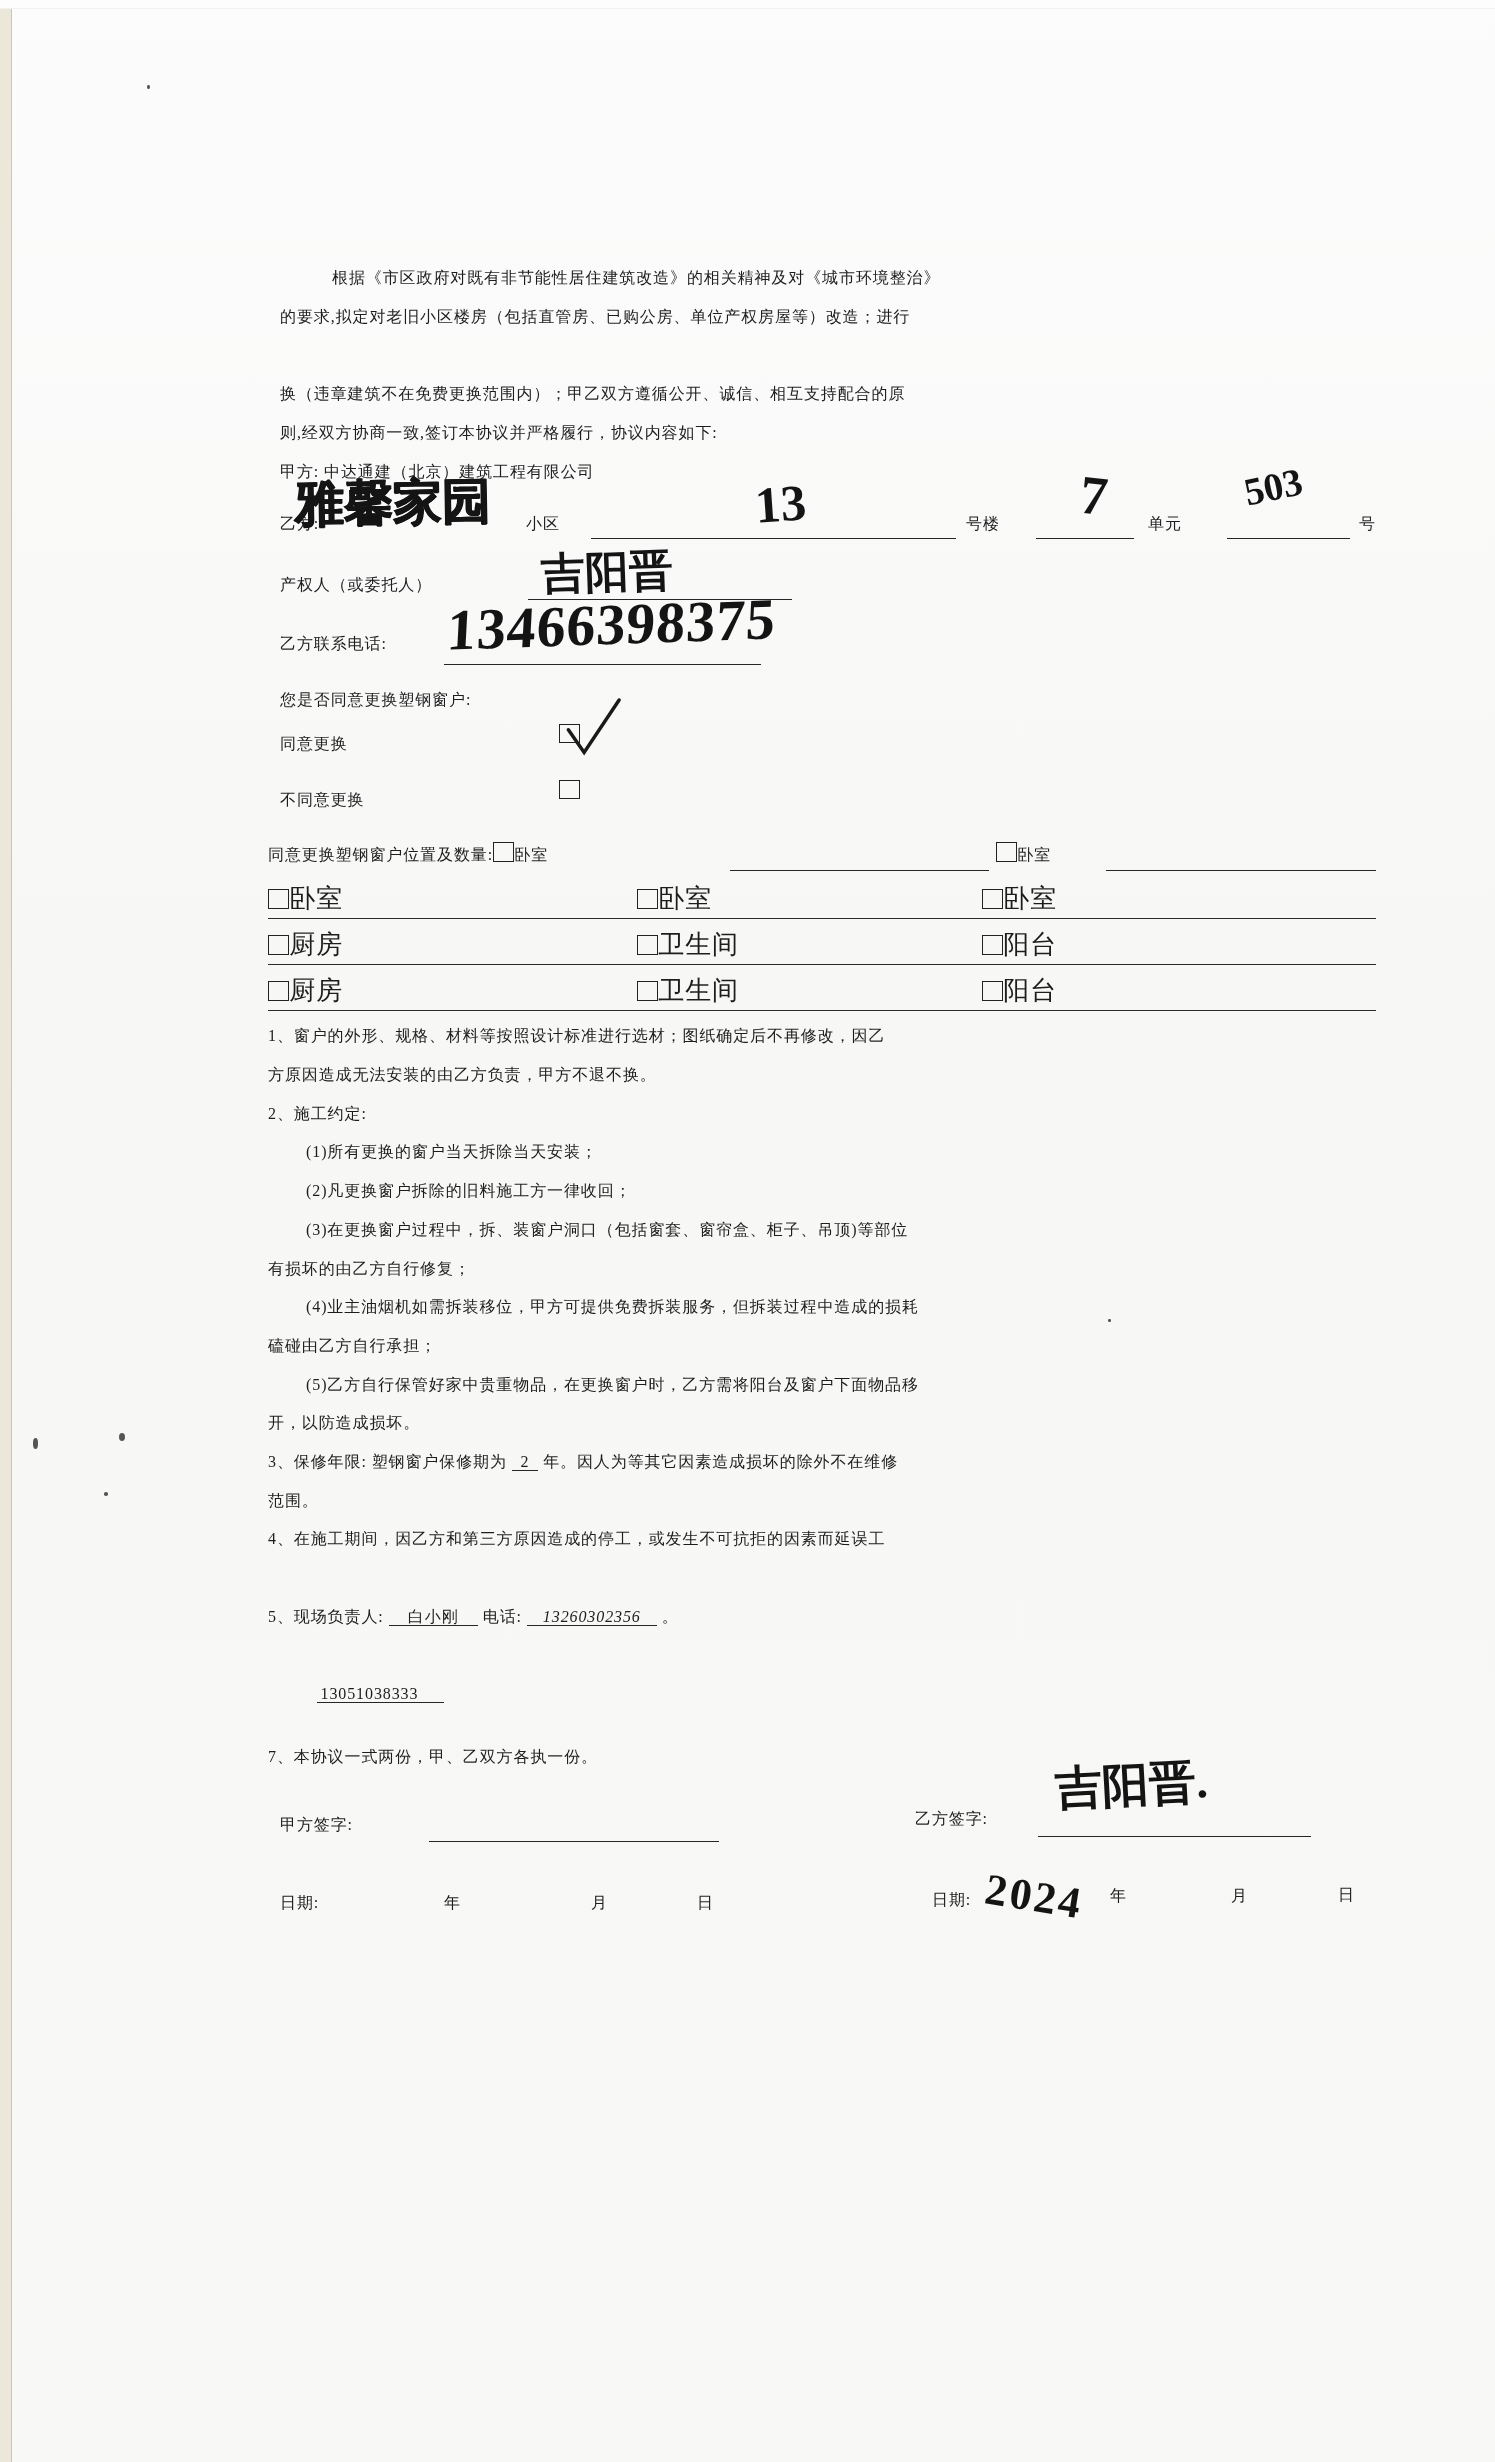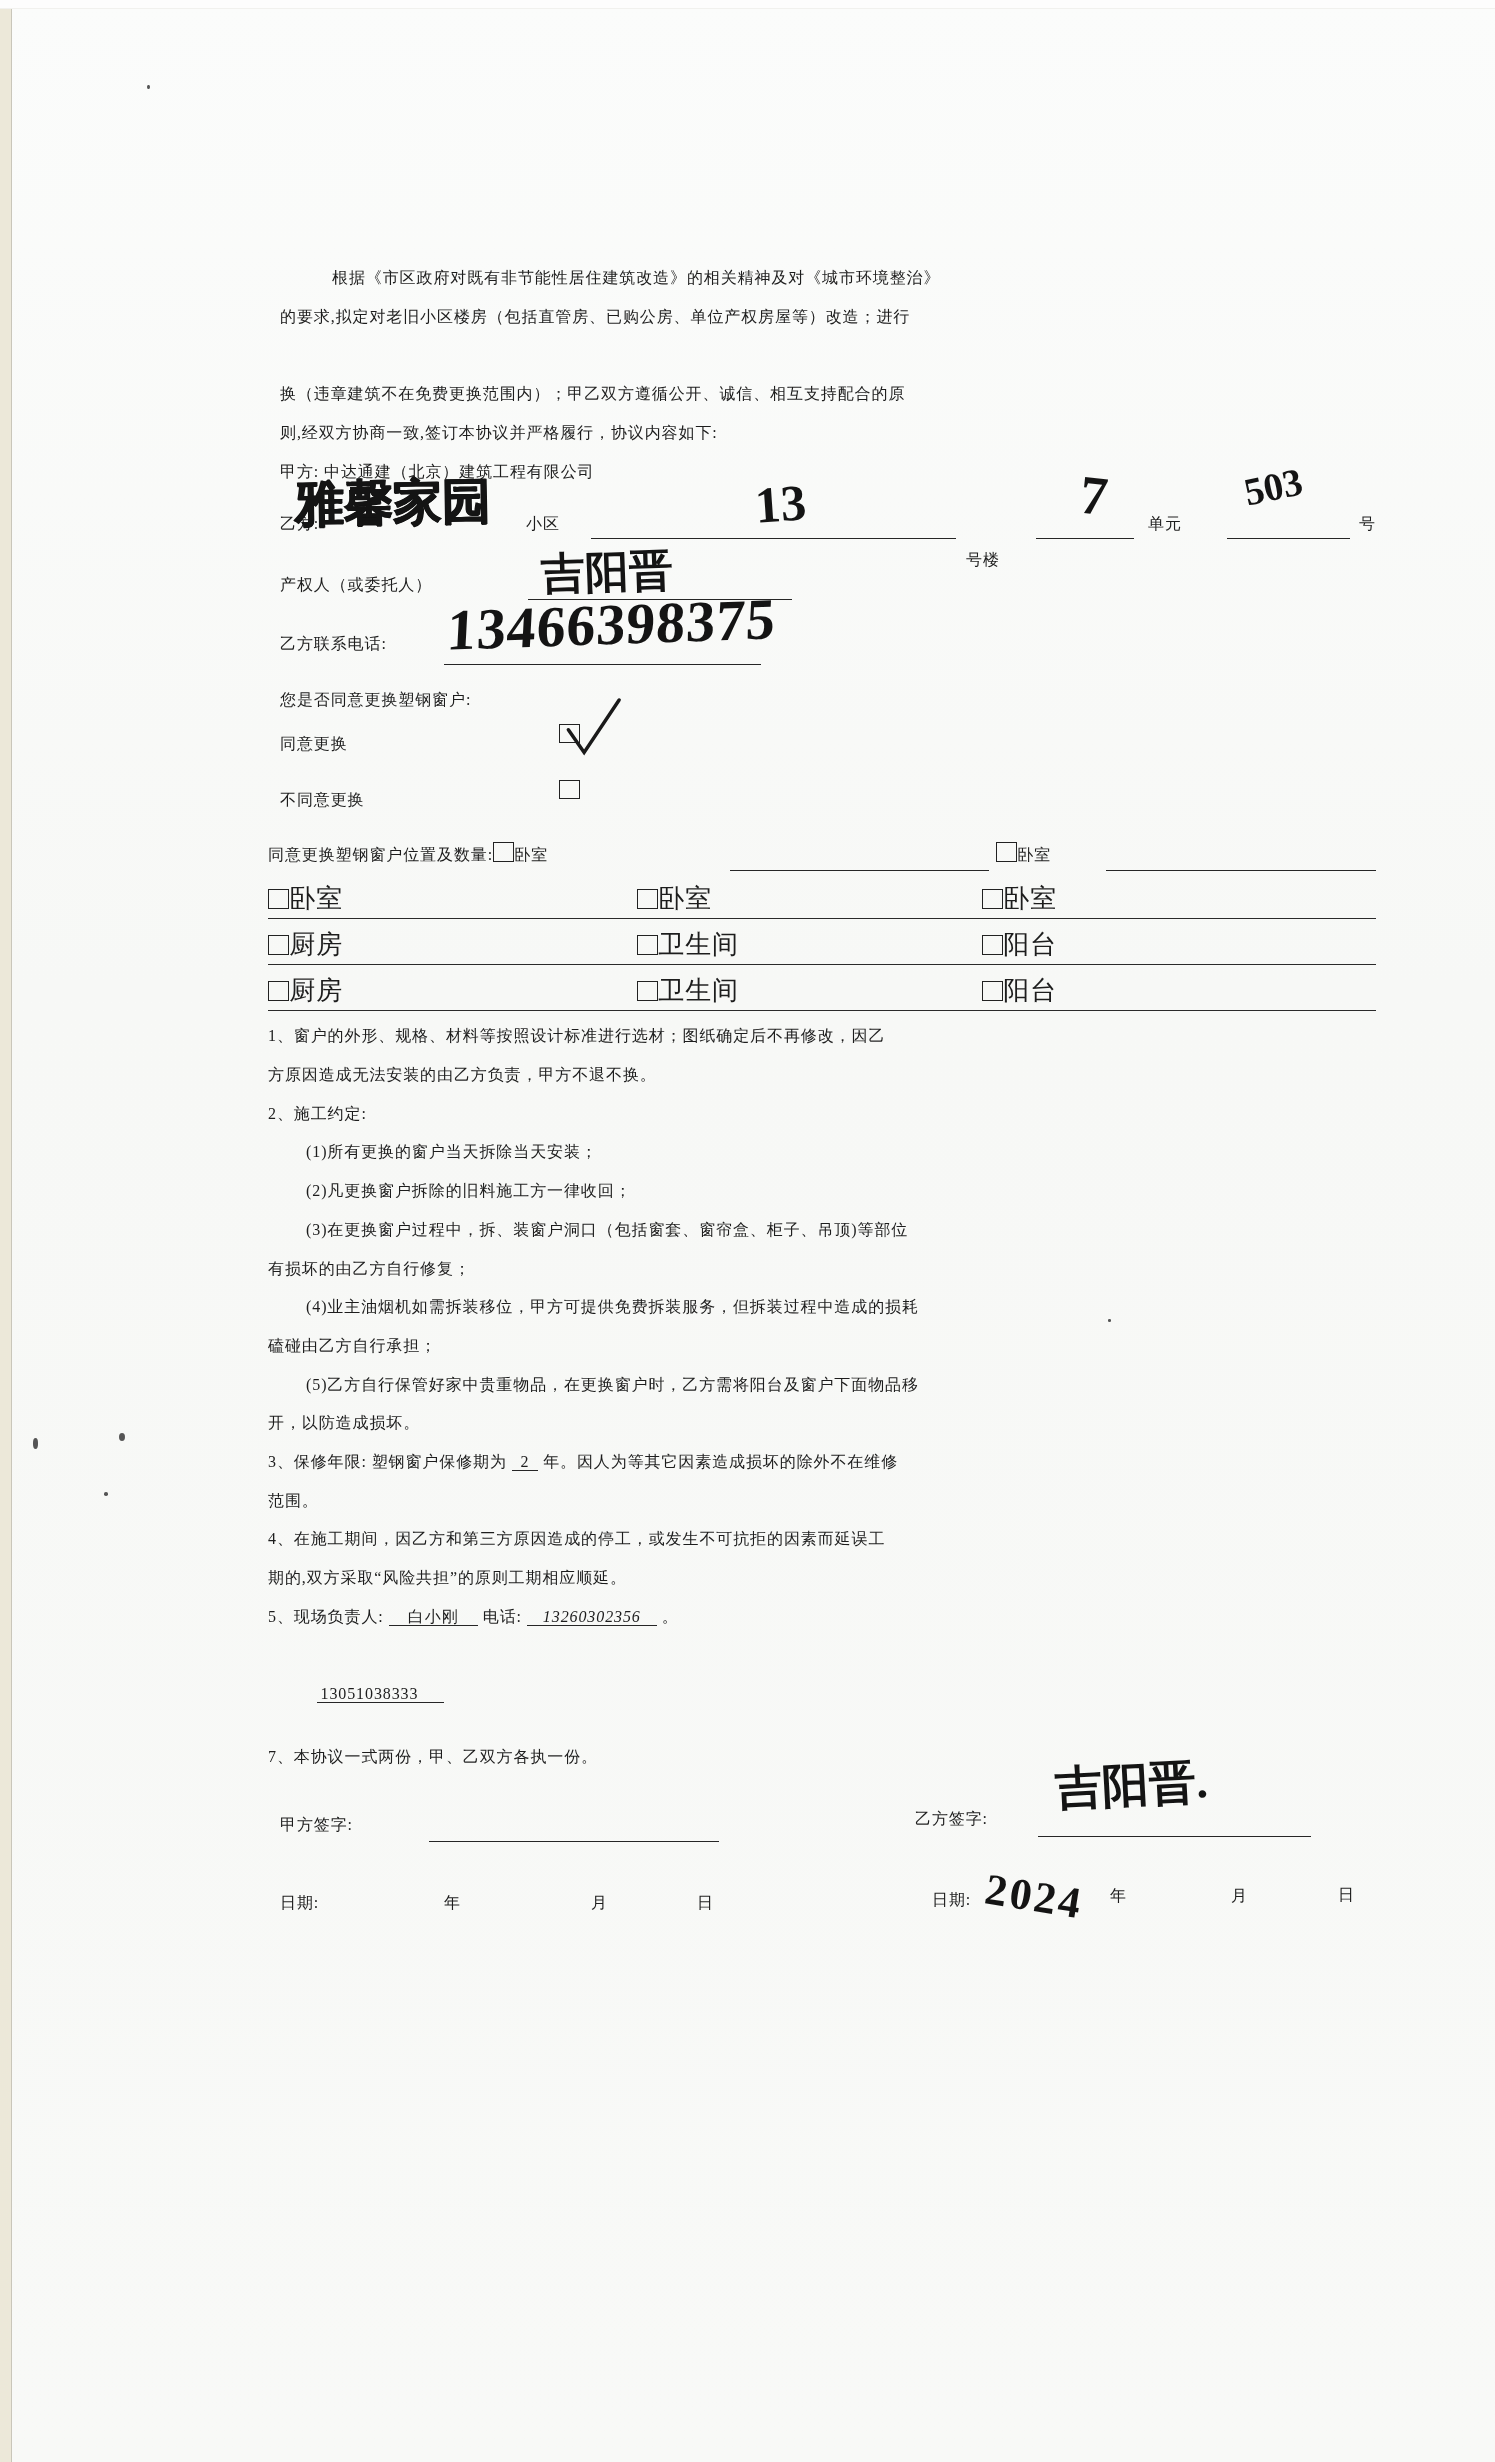--- a/index.html
+++ b/index.html
@@ -40,21 +40,21 @@
   <div class="t" style="left:280px;top:454px;">
     <span>甲方:</span>
     <span>中达通建（北京）建筑工程有限公司</span>
   </div>
 
   <div class="t" style="left:280px;top:506px;">乙方:</div>
   <div class="hw hw-thick" style="left:295px;top:470px;font-size:49px;transform:rotate(-1deg);">雅馨家园</div>
   <div class="t" style="left:526px;top:506px;">小区</div>
   <div class="ul" style="left:591px;top:505px;width:365px;height:33px;"></div>
   <div class="hw" style="left:755px;top:475px;font-size:51px;transform:rotate(-4deg);">13</div>
-  <div class="t" style="left:966px;top:506px;margin-top:36px;">号楼</div>
+  <div class="t" style="left:966px;top:506px;">号楼</div>
   <div class="ul" style="left:1036px;top:505px;width:98px;height:33px;"></div>
   <div class="hw" style="left:1080px;top:464px;font-size:55px;transform:rotate(6deg);">7</div>
   <div class="t" style="left:1148px;top:506px;">单元</div>
   <div class="ul" style="left:1227px;top:505px;width:123px;height:33px;"></div>
   <div class="hw" style="left:1244px;top:464px;font-size:39px;transform:rotate(-12deg);">503</div>
   <div class="t" style="left:1359px;top:506px;">号</div>
 
   <div class="t" style="left:280px;top:567px;">产权人（或委托人）</div>
   <div class="ul" style="left:528px;top:566px;width:264px;height:33px;"></div>
   <div class="hw" style="left:541px;top:543px;font-size:44px;transform:rotate(-2deg);">吉阳晋</div>
@@ -114,21 +114,20 @@
   <div class="t" style="left:268px;top:1405px;">开，以防造成损坏。</div>
 
   <div class="t" style="left:268px;top:1444px;">
     <span>3、保修年限: 塑钢窗户保修期为</span>
     <span style="border-bottom:1.8px solid #262626;padding:0 8.8px;">2</span>
     <span>年。因人为等其它因素造成损坏的除外不在维修</span>
   </div>
   <div class="t" style="left:268px;top:1483px;">范围。</div>
 
   <div class="t" style="left:268px;top:1521px;">4、在施工期间，因乙方和第三方原因造成的停工，或发生不可抗拒的因素而延误工</div>
-  <div class="t" style="left:268px;top:1560px;">期的,双方采取“风险共担”的原则工期相应顺延。</div>
 
   <div class="t" style="left:268px;top:1599px;">
     <span>5、现场负责人:</span>
     <span style="border-bottom:1.8px solid #262626;padding:0 19.3px;">白小刚</span>
     <span>电话:</span>
     <span style="border-bottom:1.8px solid #262626;padding:0 16px;font-style:italic;">13260302356</span>
     <span>。</span>
   </div>
 
   <div class="t" style="left:317px;top:1676px;">

